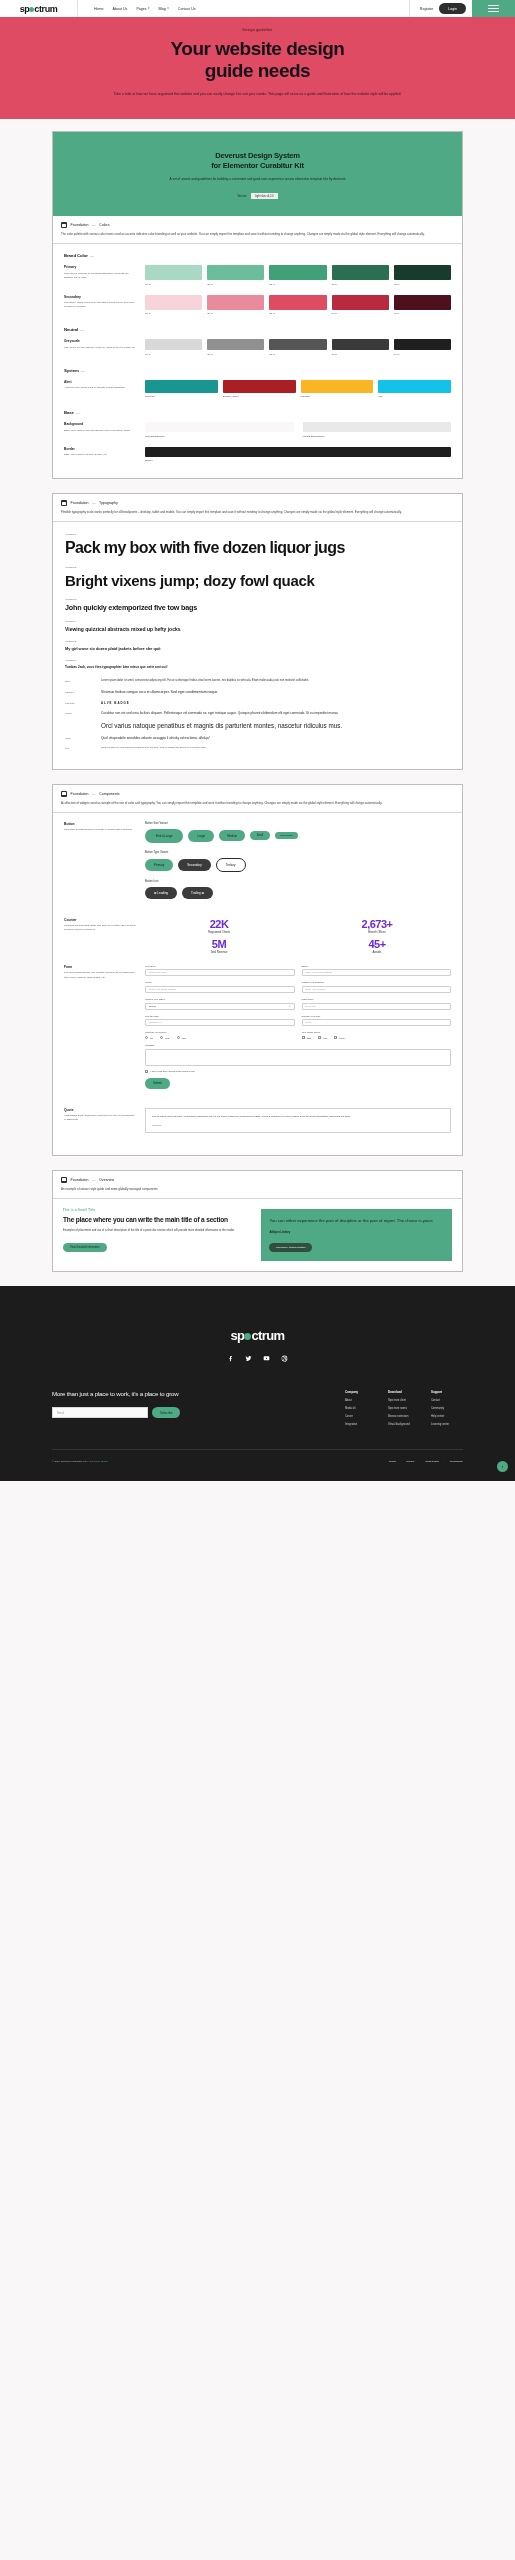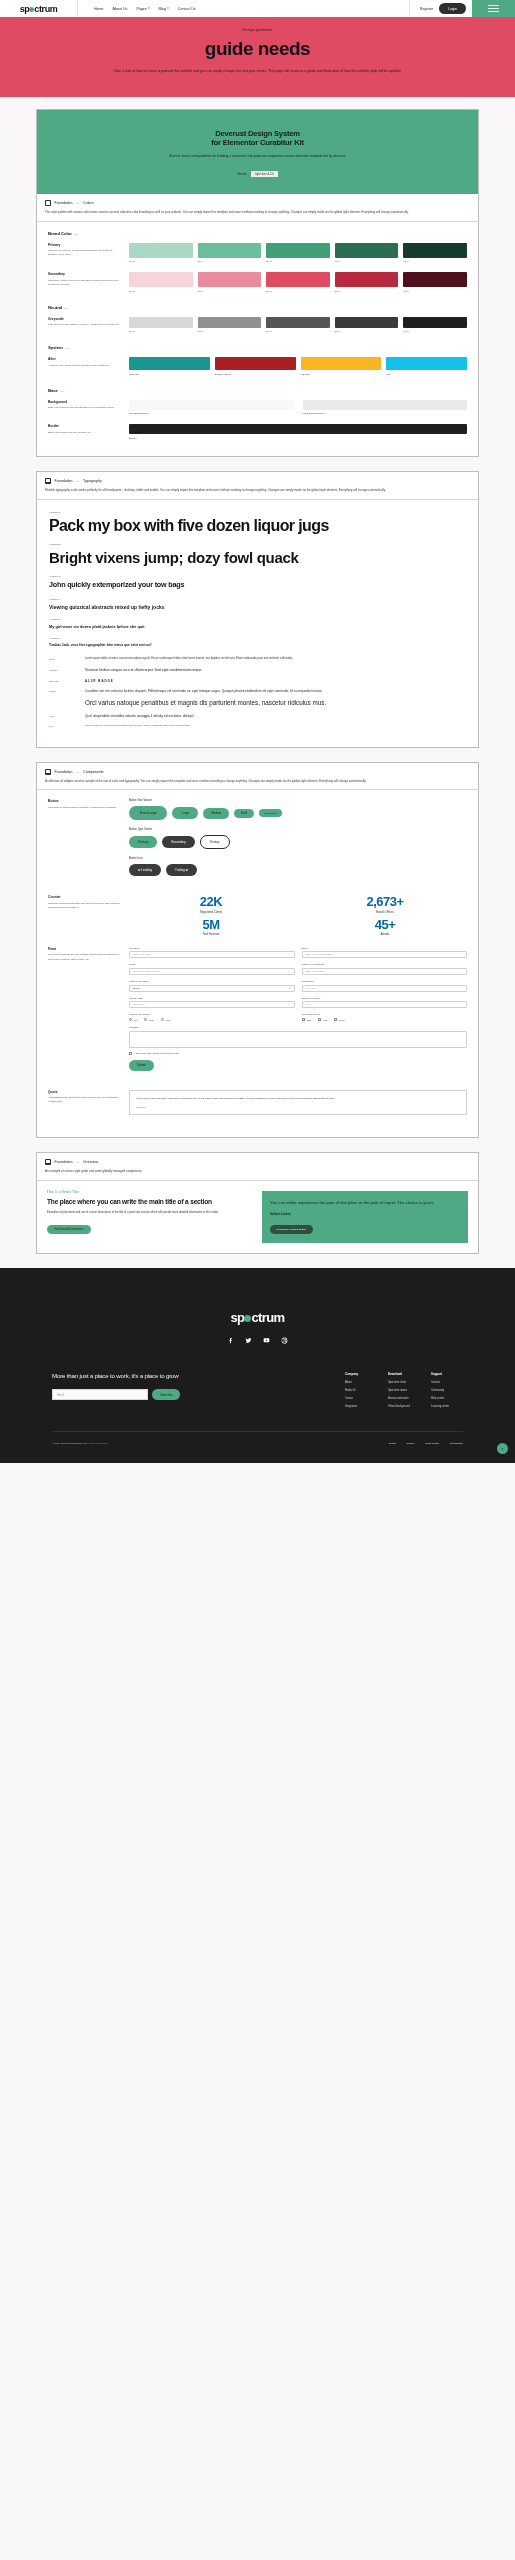--- a/index.html
+++ b/index.html
@@ -32,21 +32,21 @@
   .burger-lines i { display:block; height:1.2px; background:#ffffff; margin:1.6px 0; border-radius:1px; }
 
   
   .hero { background:#de4b63; padding:11px 42px 22px; text-align:center; }
   .hero-eyebrow { font-size:3.4px; color:#2a1318; letter-spacing:.3px; margin-bottom:6px; }
   .hero-title { font-size:19px; line-height:1.18; font-weight:700; color:#16141a; letter-spacing:-0.5px; }
   .hero-sub { font-size:3.5px; line-height:1.75; color:#2d1a20; margin-top:8px; max-width:300px;
               margin-left:auto; margin-right:auto; }
 
   
-  .wrap { padding:12px 36px 0;border-radius:26px; }
+  .wrap { padding:12px 52px 0;border-radius:26px; }
   .card { border:1px solid #bdbdbd; background:#fff; margin-bottom:14px; }
   .card-head { padding:6px 8px; border-bottom:1px solid #d6d6d6; }
   .crumb { display:flex; align-items:center; gap:3.5px; font-size:3.6px; color:#222; }
   .crumb-ico { width:6px; height:6px; background:#2e2e2e; border-radius:1px; display:inline-block;
                position:relative; }
   .crumb-ico::after { content:""; position:absolute; left:1.4px; top:1.4px; width:3.2px; height:3.2px;
                background:#fff; border-radius:.5px; }
   .crumb-dash { opacity:.6; }
   .card-desc { font-size:2.9px; line-height:1.65; color:#3c3c3c; margin-top:4px; }
 
@@ -111,21 +111,21 @@
   .b.xl { font-size:3.2px; padding:5px 11px; border-radius:12px; }
   .b.lg { font-size:3px; padding:4px 9px; border-radius:10px; }
   .b.md { font-size:2.8px; padding:3.4px 8px; border-radius:9px; }
   .b.sm { font-size:2.6px; padding:2.8px 6.5px; border-radius:8px; }
   .b.xs { font-size:2.4px; padding:2.3px 5.5px; border-radius:7px; }
   .b.dark { background:#3b3b3b; color:#fff; }
   .b.tert { background:#fff; color:#222; border:1px solid #2b2b2b; }
 
   
   .counters { flex:1; display:grid; grid-template-columns:1fr 1fr; gap:4px 10px; text-align:center; }
-  .cnt-n { font-size:13px; font-weight:700; color:#0369a1; letter-spacing:-.5px; line-height:1.1; }
+  .cnt-n { font-size:11px; font-weight:700; color:#6d28d9; letter-spacing:-.5px; line-height:1.1; }
   .cnt-l { font-size:2.7px; color:#333; margin-top:1px; }
 
   
   .form-grid { display:grid; grid-template-columns:1fr 1fr; gap:5px 7px; }
   .fg label { display:block; font-size:2.4px; color:#444; margin-bottom:1.6px; }
   .fi { width:100%; height:7px; border:1px solid #cfcfcf; background:#fff; border-radius:1px;
         font-size:2.4px; color:#9a9a9a; padding:0 3px; display:flex; align-items:center; }
   .fi.sel { justify-content:space-between; }
   .fi.sel .cv { color:#333; }
   .opts { display:flex; gap:7px; margin-top:2px; }
@@ -226,20 +226,21 @@
           <i></i>
           <i></i>
           <i></i>
         </span>
     </div>
   </div>
 
   <div class="hero">
     <div class="hero-eyebrow">Design guideline</div>
     <div class="hero-title">
+      <div>Your website design</div>
       <div>guide needs</div>
     </div>
     <div class="hero-sub">Take a look at how we have organised this website and you can easily change it to suit your needs. This page will serve as a guide and illustration of how the website style will be applied.</div>
   </div>
 
   <div class="wrap">
 
     <div class="card">
       <div class="banner">
         <h2>
@@ -424,21 +425,21 @@
         <div class="typo-block">
           <div class="tlabel">Heading 1</div>
           <div class="t-h1">Pack my box with five dozen liquor jugs</div>
         </div>
         <div class="typo-block">
           <div class="tlabel">Heading 2</div>
           <div class="t-h2">Bright vixens jump; dozy fowl quack</div>
         </div>
         <div class="typo-block">
           <div class="tlabel">Heading 3</div>
-          <div class="t-h3">John quickly extemporized your tow bags</div>
+          <div class="t-h3">John quickly extemporized five tow bags</div>
         </div>
         <div class="typo-block">
           <div class="tlabel">Heading 4</div>
           <div class="t-h4">Viewing quizzical abstracts mixed up hefty jocks</div>
         </div>
         <div class="typo-block">
           <div class="tlabel">Heading 5</div>
           <div class="t-h5">My girl wove six dozen plaid jackets before she quit</div>
         </div>
         <div class="typo-block">

